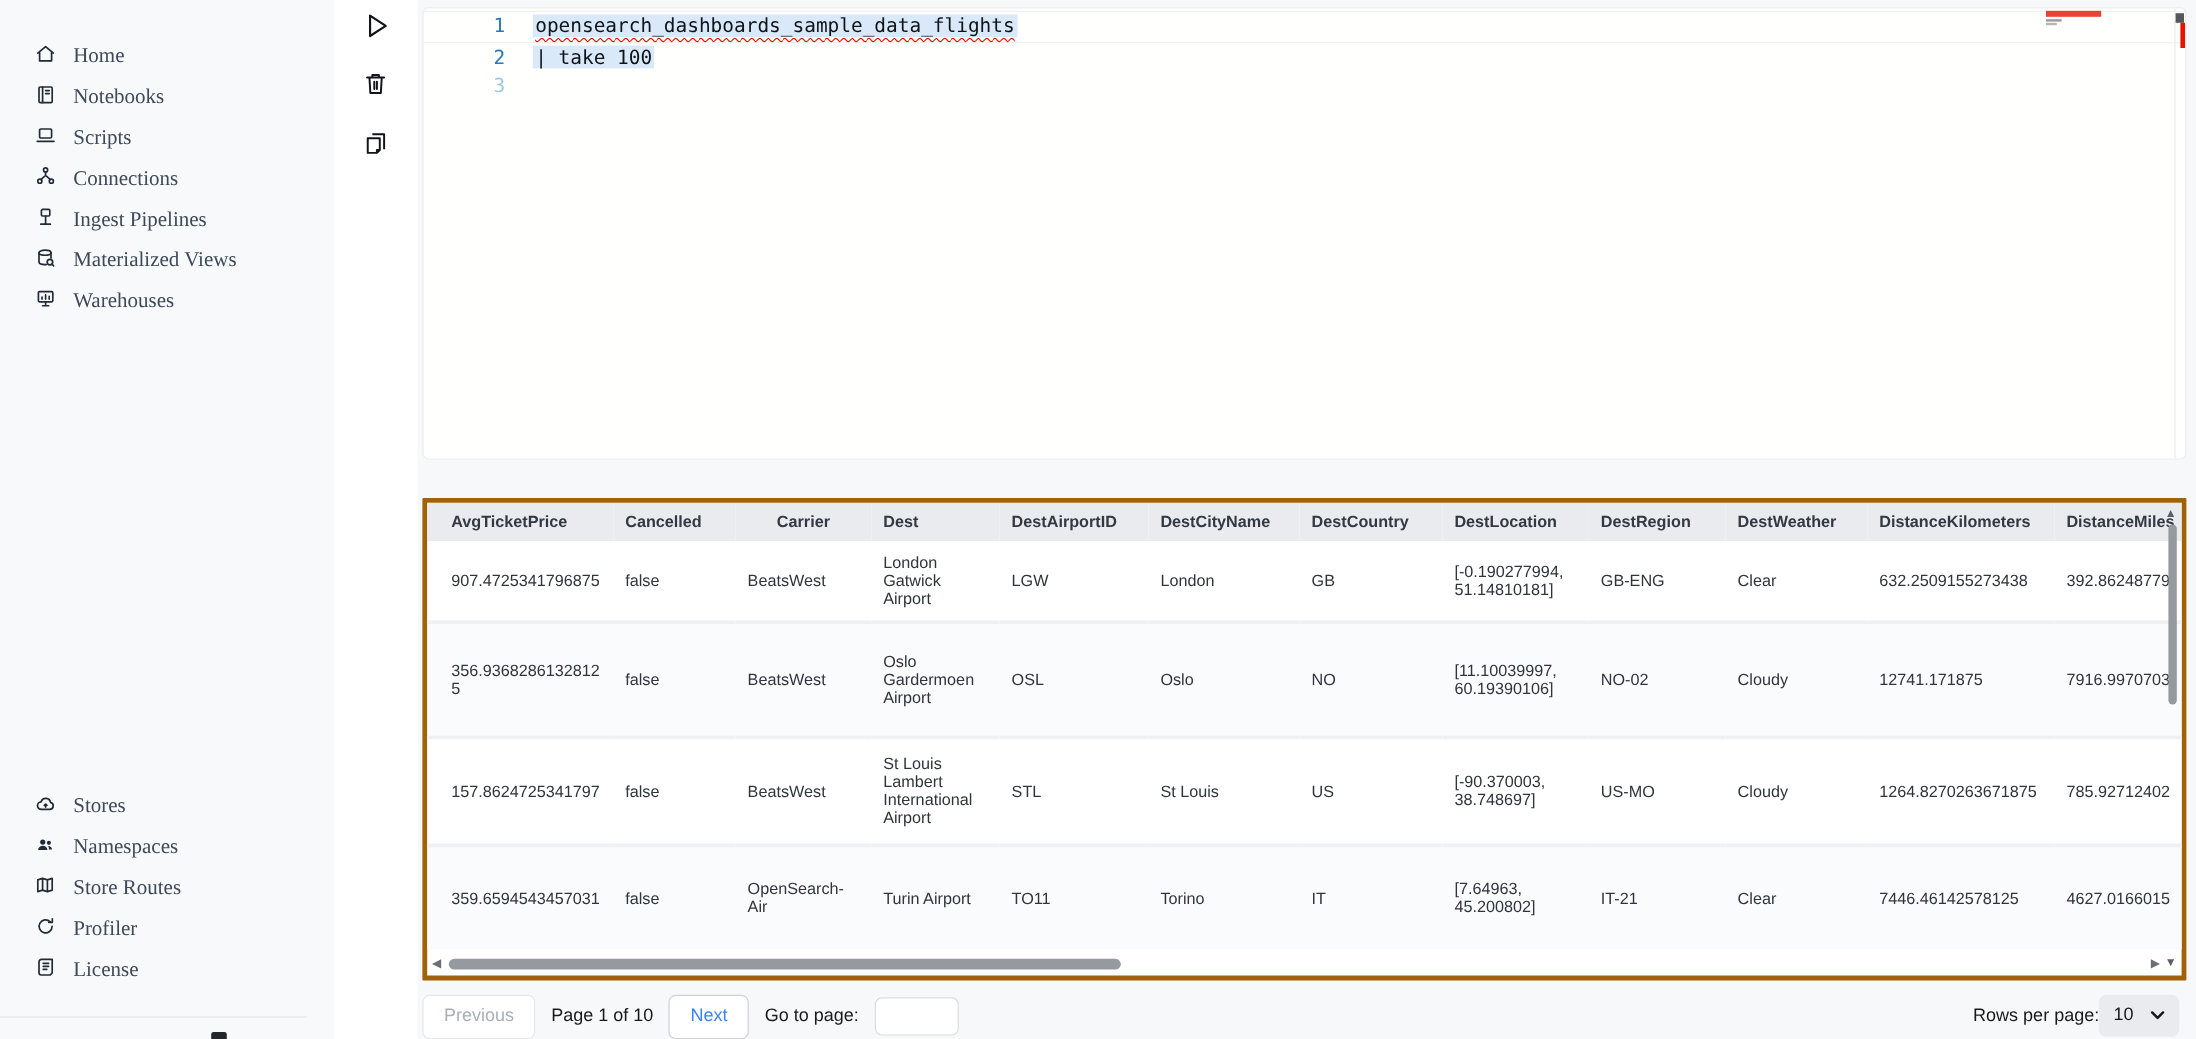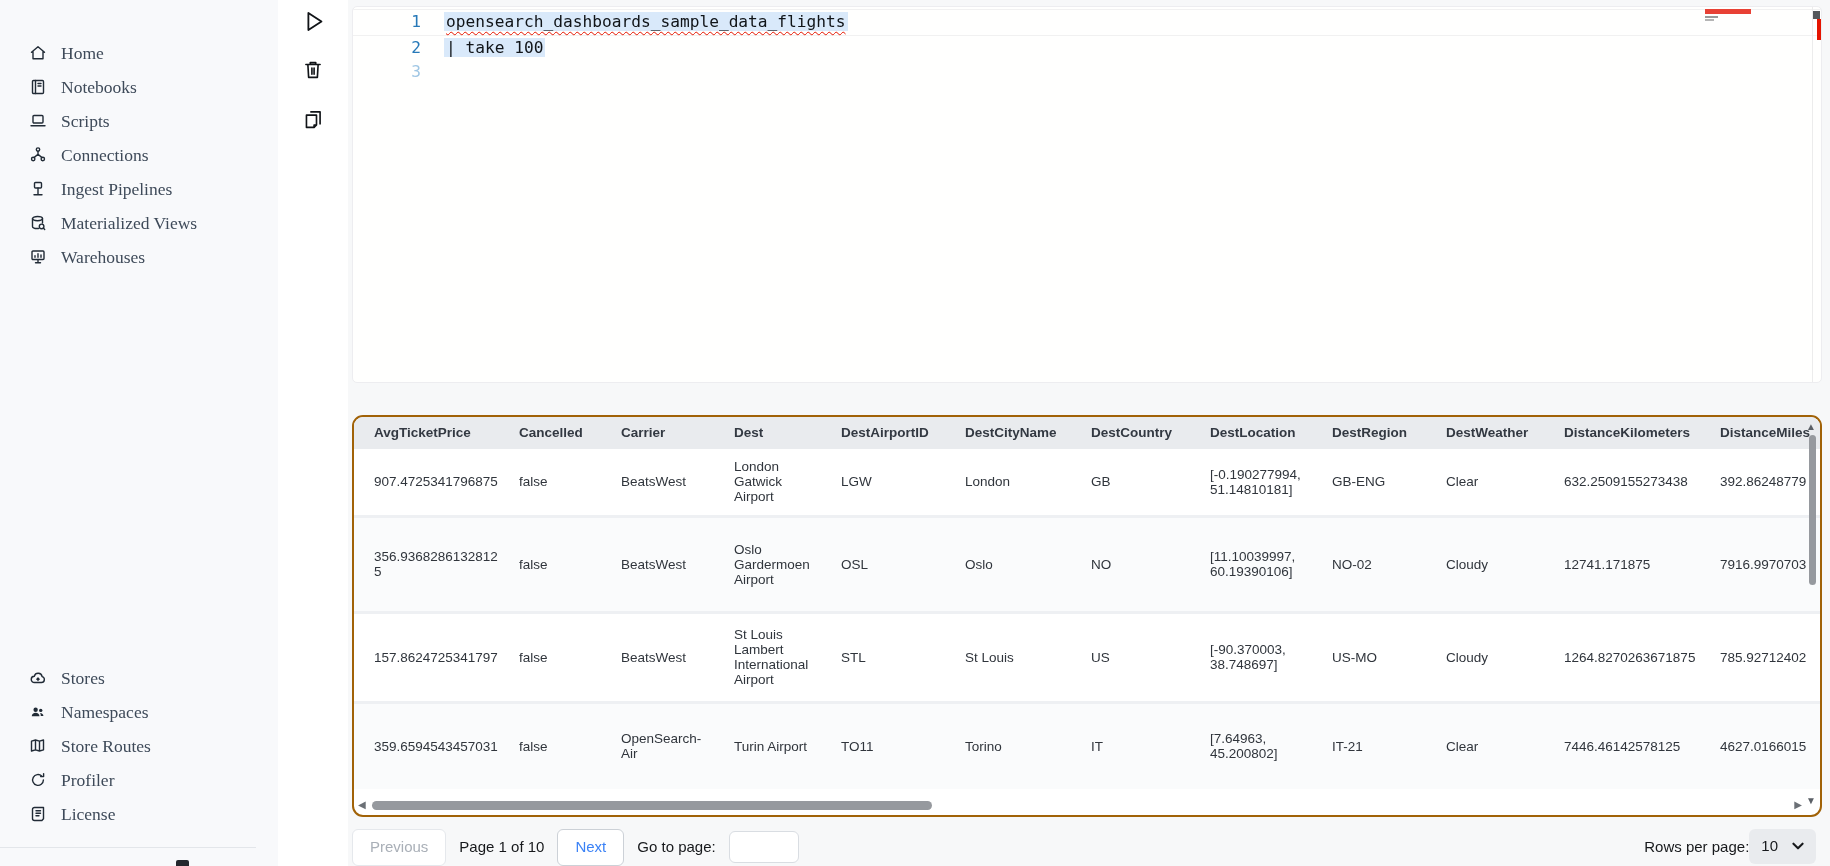--- a/index.html
+++ b/index.html
@@ -15,21 +15,21 @@
   .ns-block{margin:26px 0 0 26px;}
   .ns-label{font-family:"Liberation Serif",serif;font-size:17px;color:#333c48;margin-left:33px;margin-bottom:5px;}
   .ns-row{display:flex;align-items:center;gap:9px;}
   .ns-people{width:35px;height:31px;background:#edeff2;border-radius:8px;display:flex;
              align-items:center;justify-content:center;cursor:pointer;}
   .ns-select{width:86px;height:40px;background:#fff;border:1px solid #c6ccd4;border-radius:9px;
              display:flex;align-items:center;justify-content:space-between;padding:0 11px;
              font-size:15px;color:#1d2229;cursor:pointer;}
   nav.navlist{margin-top:16px;}
   nav.bottom{margin-top:auto;}
-  .nav-item{height:34px;display:flex;align-items:center;gap:14px;padding-left:29px;cursor:pointer;}
+  .nav-item{height:34px;display:flex;align-items:flex-start;gap:14px;padding-left:29px;cursor:pointer;}
   .nav-item .nlabel{font-family:"Liberation Serif",serif;font-size:17.5px;color:#3e4a59;}
   .nav-item .nico{width:18px;height:18px;display:flex;align-items:center;justify-content:center;}
   .sb-divider{border-top:1px solid #e3e6ea;margin:16px 22px 0 0;}
   .sb-stub{height:18px;position:relative;}
   .sb-stub .mark{position:absolute;left:176px;top:12px;width:13px;height:8px;background:#23272d;border-radius:2px;}
 
   
   .toolcol{width:70px;flex:0 0 70px;background:#ffffff;display:flex;flex-direction:column;
            align-items:center;padding-top:0;}
   .tool-btn{width:44px;height:42px;margin-bottom:7px;display:flex;align-items:center;
@@ -49,21 +49,21 @@
   .ecode .err{text-decoration:underline wavy #e51400 1px;text-underline-offset:4px;}
   .minimap{position:absolute;top:0;right:10px;width:112px;height:120px;}
   .mm-err{position:absolute;top:2px;left:6px;width:46px;height:5px;background:#e84135;}
   .mm-t1{position:absolute;top:9px;left:6px;width:13px;height:2px;background:#9a9a9a;}
   .mm-t2{position:absolute;top:12px;left:6px;width:9px;height:2px;background:#b5b5b5;}
   .ruler{position:absolute;top:0;right:0;width:9px;height:100%;border-left:1px solid #ececec;}
   .ruler .dk{position:absolute;top:4px;right:1px;width:7px;height:8px;background:#55585c;}
   .ruler .rd{position:absolute;top:12px;right:0;width:4px;height:21px;background:#e51400;}
 
   .table-card{position:relative;margin-top:32px;height:408px;background:#fff;
-              border:2px solid #a16207;border-radius:11px;overflow:hidden;}
+              border:4px solid #a16207;border-radius:1px;overflow:hidden;}
   table.results{border-collapse:separate;border-spacing:0;table-layout:fixed;width:1536px;}
   table.results th{height:32px;background:#e9ebee;font-size:13.5px;font-weight:bold;color:#333942;
                    text-align:left;padding:0 10px;white-space:nowrap;overflow:hidden;}
   table.results th:first-child{padding-left:20px;}
   table.results td{font-size:13.5px;color:#30353c;padding:6px 10px;vertical-align:middle;
                    word-wrap:break-word;background:#fff;}
   table.results td:first-child{padding-left:20px;}
   table.results tr.alt td{background:#fafbfc;}
   table.results tbody tr td{border-top:3px solid #eef0f3;}
   table.results tbody tr:first-child td{border-top:none;}
@@ -291,21 +291,21 @@
         <div class="rd"></div>
       </div>
     </section>
 
     <section class="table-card">
       <table class="results" id="results-table">
           <thead>
             <tr>
               <th style="width: 155px;">AvgTicketPrice</th>
               <th style="width: 102px;">Cancelled</th>
-              <th style="width: 113px;">Carrier</th>
+              <th style="width: 113px; text-align: center;">Carrier</th>
               <th style="width: 107px;">Dest</th>
               <th style="width: 124px;">DestAirportID</th>
               <th style="width: 126px;">DestCityName</th>
               <th style="width: 119px;">DestCountry</th>
               <th style="width: 122px;">DestLocation</th>
               <th style="width: 114px;">DestRegion</th>
               <th style="width: 118px;">DestWeather</th>
               <th style="width: 156px;">DistanceKilometers</th>
               <th style="width: 180px;">DistanceMiles</th>
             </tr>

